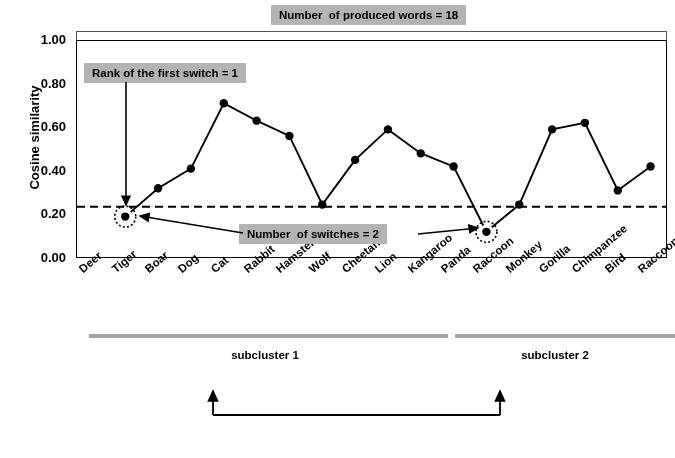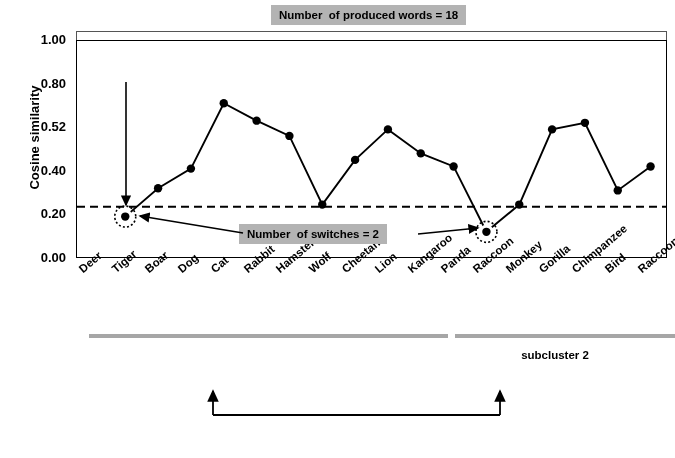--- a/index.html
+++ b/index.html
@@ -124,21 +124,21 @@
   <div class="abs callout" id="callout-produced" style="left:271px; top:5px;">Number  of produced words = 18</div>
 
   <div class="abs" id="top-bracket"></div>
 
   <div class="abs" id="plot-frame"></div>
 
   <div class="abs" id="y-axis-title">Cosine similarity</div>
 
   <div class="abs ytick" style="top:33px;">1.00</div>
   <div class="abs ytick" style="top:77px;">0.80</div>
-  <div class="abs ytick" style="top:120px;">0.52</div>
+  <div class="abs ytick" style="top:120px;">0.60</div>
   <div class="abs ytick" style="top:164px;">0.40</div>
   <div class="abs ytick" style="top:207px;">0.20</div>
   <div class="abs ytick" style="top:251px;">0.00</div>
 
   <div id="xticks">
       <div class="abs xtick" style="left: 76.4167px; top: 265px;">Deer</div>
       <div class="abs xtick" style="left: 109.25px; top: 265px;">Tiger</div>
       <div class="abs xtick" style="left: 142.083px; top: 265px;">Boar</div>
       <div class="abs xtick" style="left: 174.917px; top: 265px;">Dog</div>
       <div class="abs xtick" style="left: 207.75px; top: 265px;">Cat</div>
@@ -176,20 +176,21 @@
       <circle cx="486.4166666666667" cy="231.84" r="10.5" fill="none" stroke="#000" stroke-width="1.6" stroke-dasharray="2,2.2"></circle>
       <circle cx="486.4166666666667" cy="231.84" r="7.2" fill="#fff"></circle>
       <circle cx="486.4166666666667" cy="231.84" r="4.2" fill="#000"></circle>
       <circle cx="519.25" cy="204.59" r="4.2" fill="#000"></circle>
       <circle cx="552.0833333333334" cy="129.38" r="4.2" fill="#000"></circle>
       <circle cx="584.9166666666667" cy="122.84" r="4.2" fill="#000"></circle>
       <circle cx="617.75" cy="190.42000000000002" r="4.2" fill="#000"></circle>
       <circle cx="650.5833333333334" cy="166.44" r="4.2" fill="#000"></circle>
     </svg>
 
+  <div class="abs callout" id="callout-rank" style="left:84px; top:63px;">Rank of the first switch = 1</div>
 
   <div class="abs callout" id="callout-switches" style="left:239px; top:224px;">Number  of switches = 2</div>
 
   <svg class="overlay" id="arrows-svg" viewBox="0 0 675 458">
     <defs>
       <marker id="ah" markerWidth="7" markerHeight="7" refX="6" refY="3.2" orient="auto">
         <path d="M0,0 L7,3.2 L0,6.4 z" fill="#000"></path>
       </marker>
     </defs>
 
@@ -200,17 +201,18 @@
     <line x1="418" y1="234" x2="478" y2="228" stroke="#000" stroke-width="1.6" marker-end="url(#ah)"></line>
 
     <path d="M 213,415 L 213,391" stroke="#000" stroke-width="1.8" fill="none" marker-end="url(#ah)"></path>
     <path d="M 500,415 L 500,391" stroke="#000" stroke-width="1.8" fill="none" marker-end="url(#ah)"></path>
     <path d="M 213,415 L 500,415" stroke="#000" stroke-width="1.8" fill="none"></path>
   </svg>
 
   <div class="abs sc-bar" style="left:89px; width:359px;"></div>
   <div class="abs sc-bar" style="left:455px; width:220px;"></div>
 
+  <div class="abs sc-label" style="left:175px; width:180px;">subcluster 1</div>
   <div class="abs sc-label" style="left:465px; width:180px;">subcluster 2</div>
 
 
 
 </div>
 
 </body></html>

